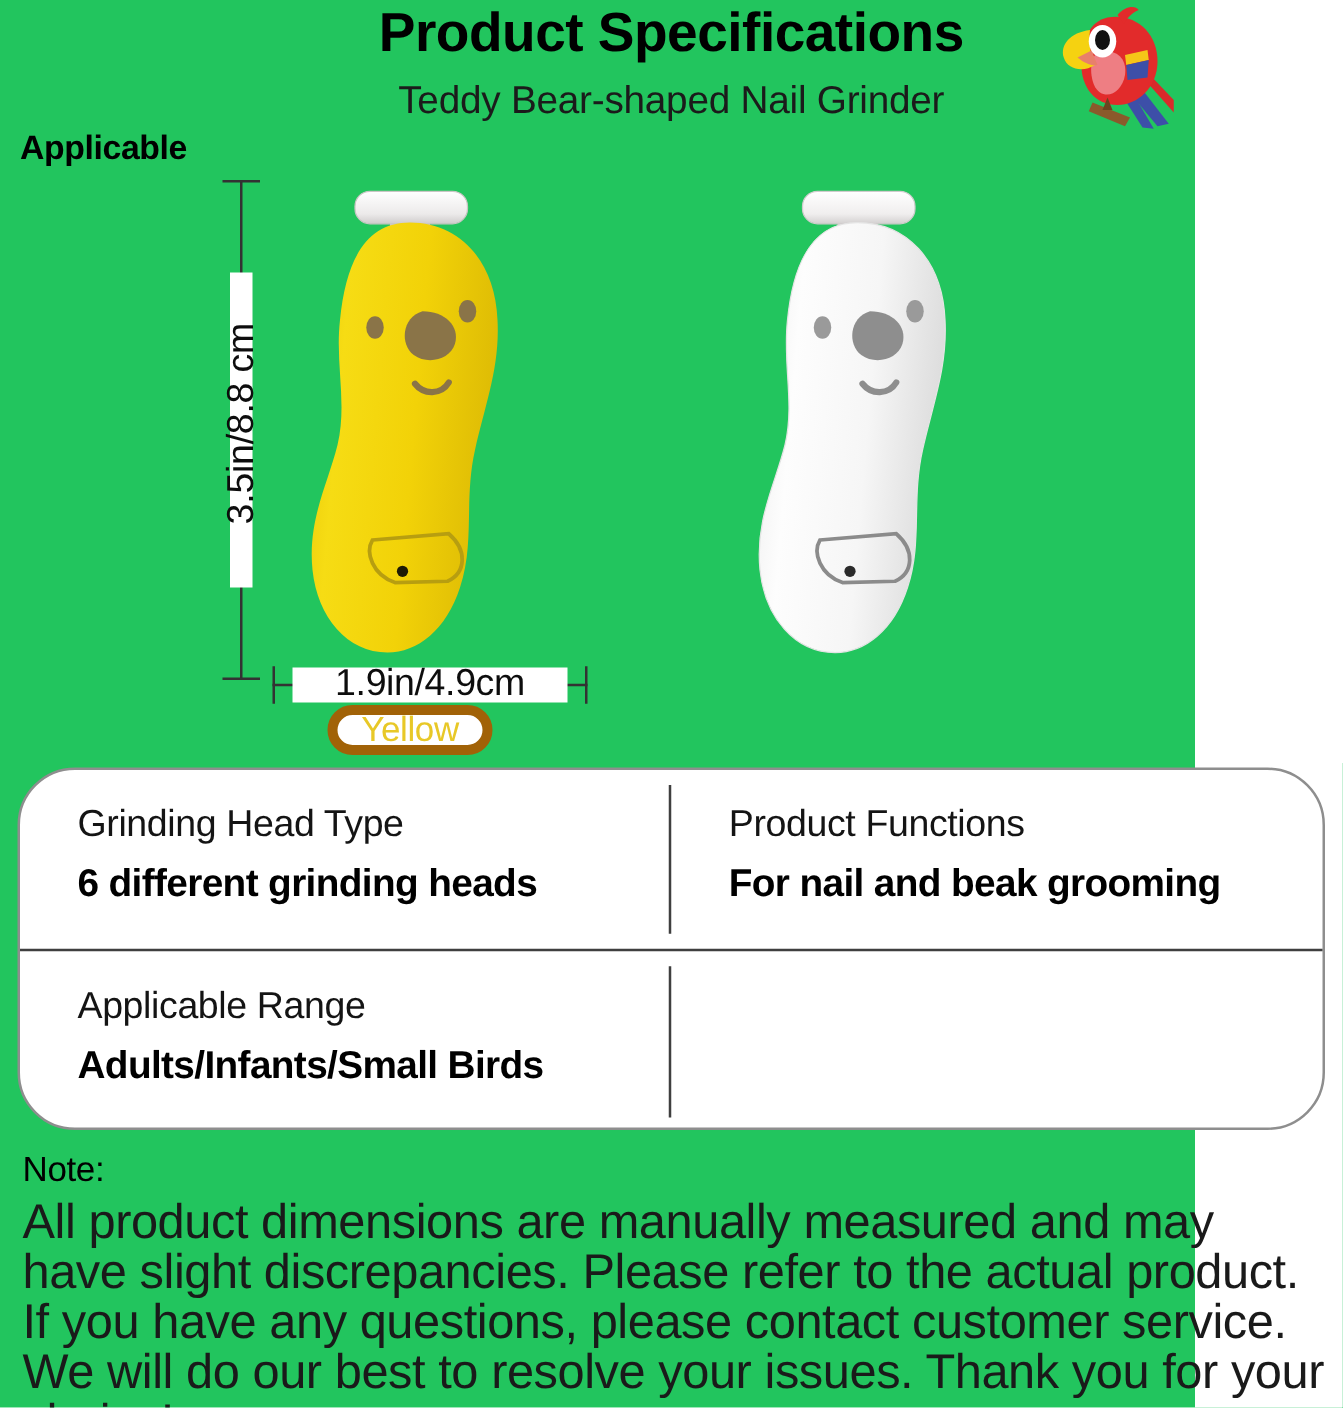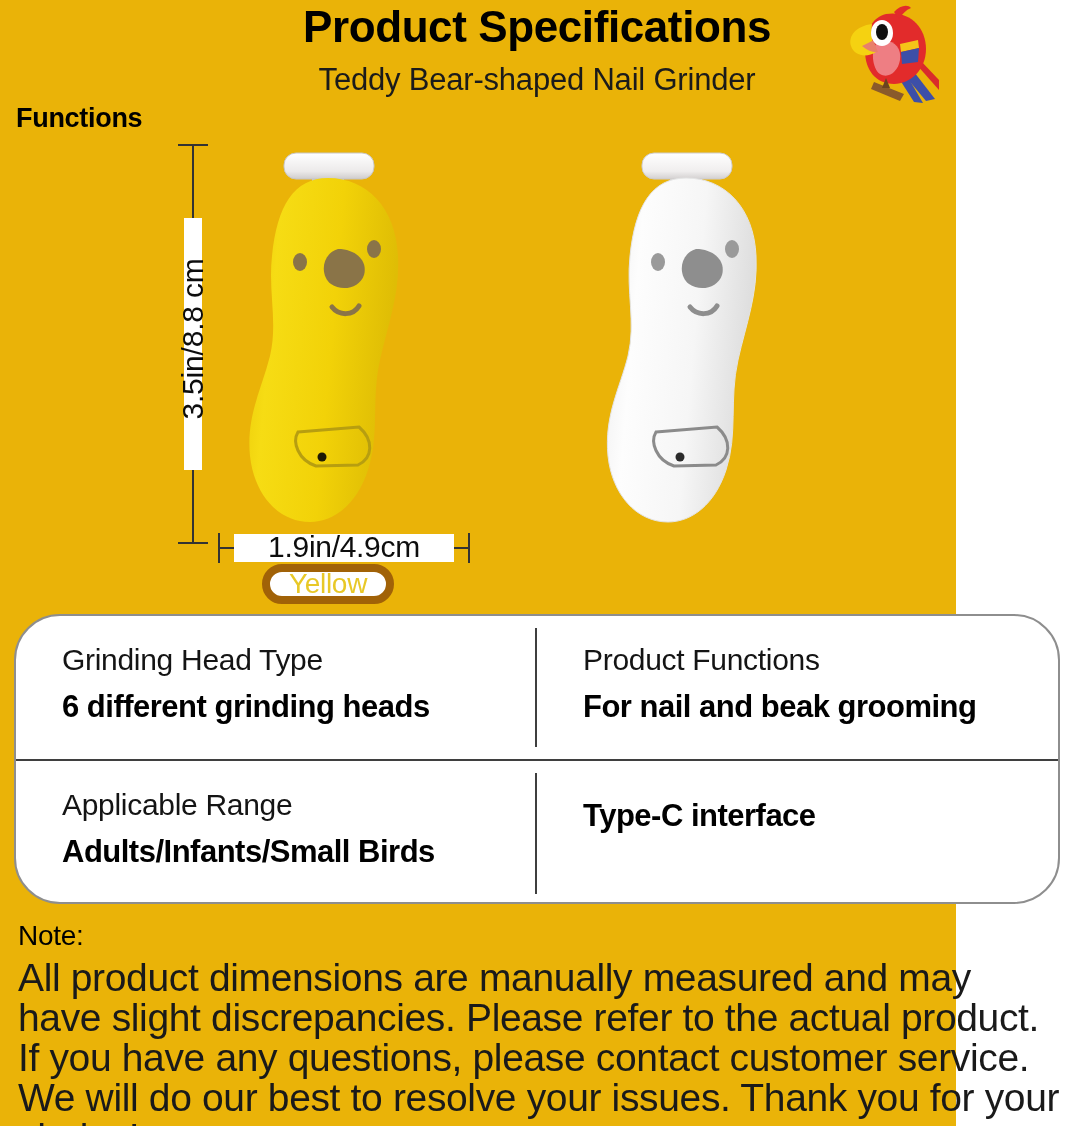--- a/index.html
+++ b/index.html
@@ -10,21 +10,21 @@
     background: #ffffff;
     font-family: "Liberation Sans", sans-serif;
     color: #111111;
     overflow: hidden;
   }
 
   #page {
     position: relative;
     width: 956px;
     height: 1126px;
-    background: #eab308;
+    background: #22c55e;
   }
 
   
   .header-block {
     position: absolute;
     left: 0;
     top: 0;
     width: 1074px;
     height: 110px;
   }
@@ -312,21 +312,21 @@
 
       <ellipse cx="44" cy="31" rx="11" ry="13" fill="#ffffff"></ellipse>
       <ellipse cx="44" cy="30" rx="6" ry="8" fill="#111111"></ellipse>
 
       <path d="M36 80 L66 92 L62 99 L33 87 Z" fill="#8A5A2B"></path>
 
       <path d="M48 76 L52 86 L44 86 Z" fill="#6B4420"></path>
     </svg>
   </div>
 
-  <div class="dimensions-label">Functions</div>
+  <div class="dimensions-label">Applicable</div>
 
   <div class="stage">
 
     <div class="v-ruler">
       <div class="line"></div>
       <div class="cap top"></div>
       <div class="cap bot"></div>
       <div class="gap"></div>
       <div class="v-text">3.5in/8.8 cm</div>
     </div>
@@ -431,21 +431,20 @@
         <div class="spec-val">For nail and beak grooming</div>
       </div>
     </div>
 
     <div class="spec-row">
       <div class="spec-cell left-cell">
         <div class="spec-key">Applicable Range</div>
         <div class="spec-val">Adults/Infants/Small Birds</div>
       </div>
       <div class="spec-cell">
-        <div class="spec-val">Type-C interface</div>
       </div>
     </div>
   </div>
 
   <div class="note-block">
     <div class="note-title">Note:</div>
     <div class="note-body">All product dimensions are manually measured and may have slight discrepancies. Please refer to the actual product. If you have any questions, please contact customer service. We will do our best to resolve your issues. Thank you for your choice!</div>
   </div>
 
 </div>

